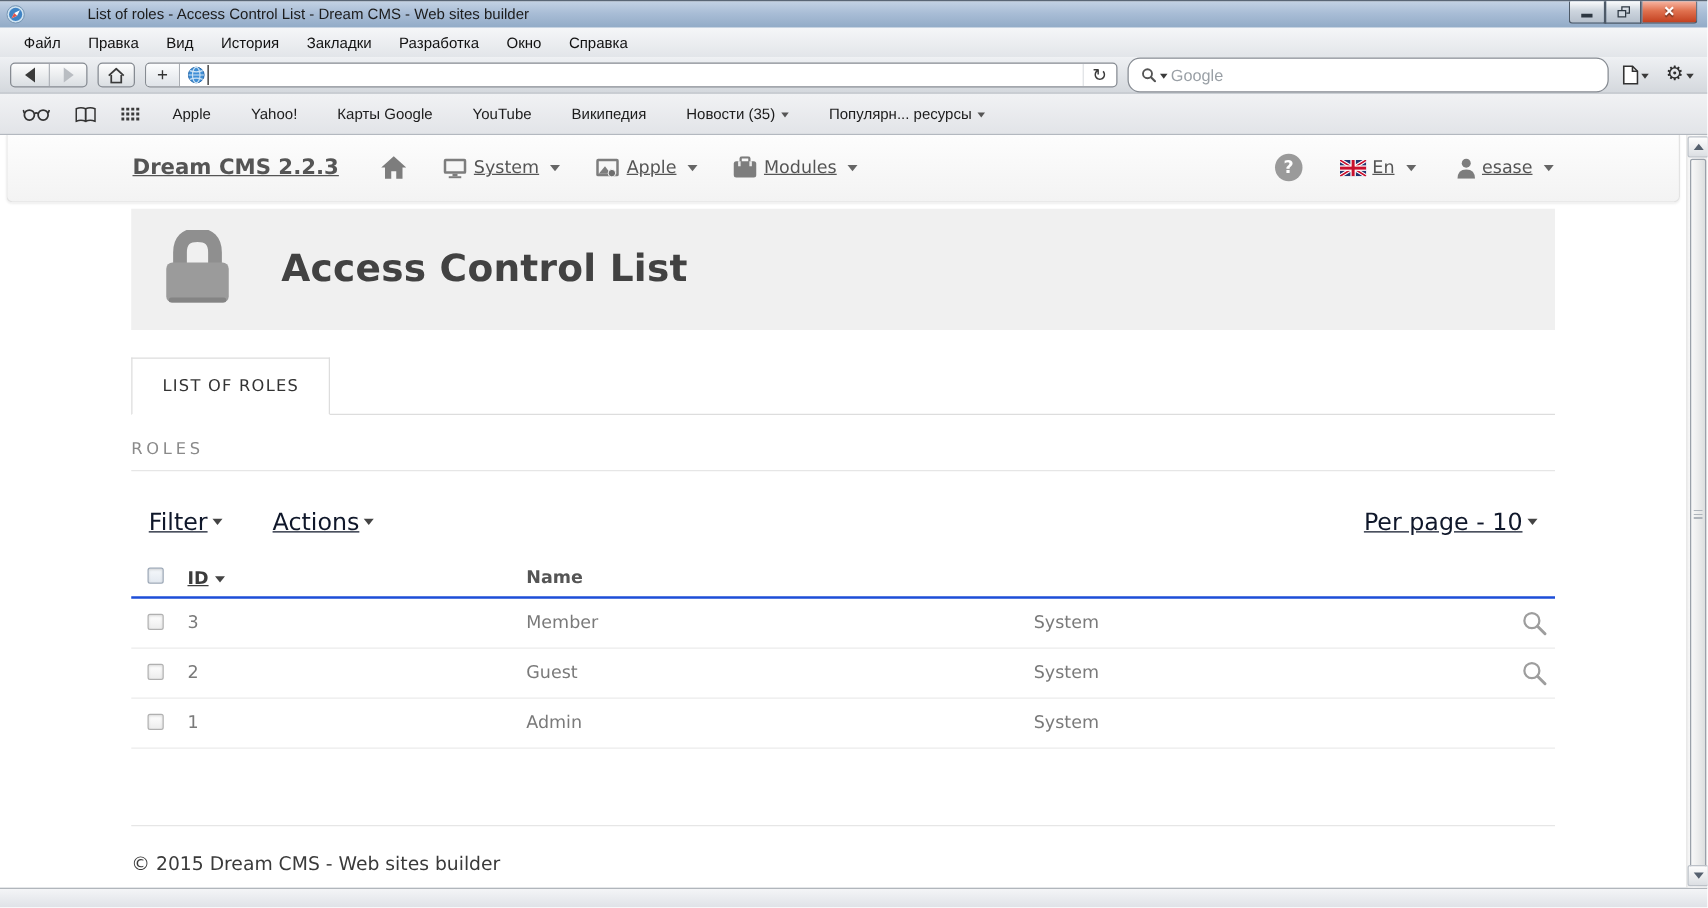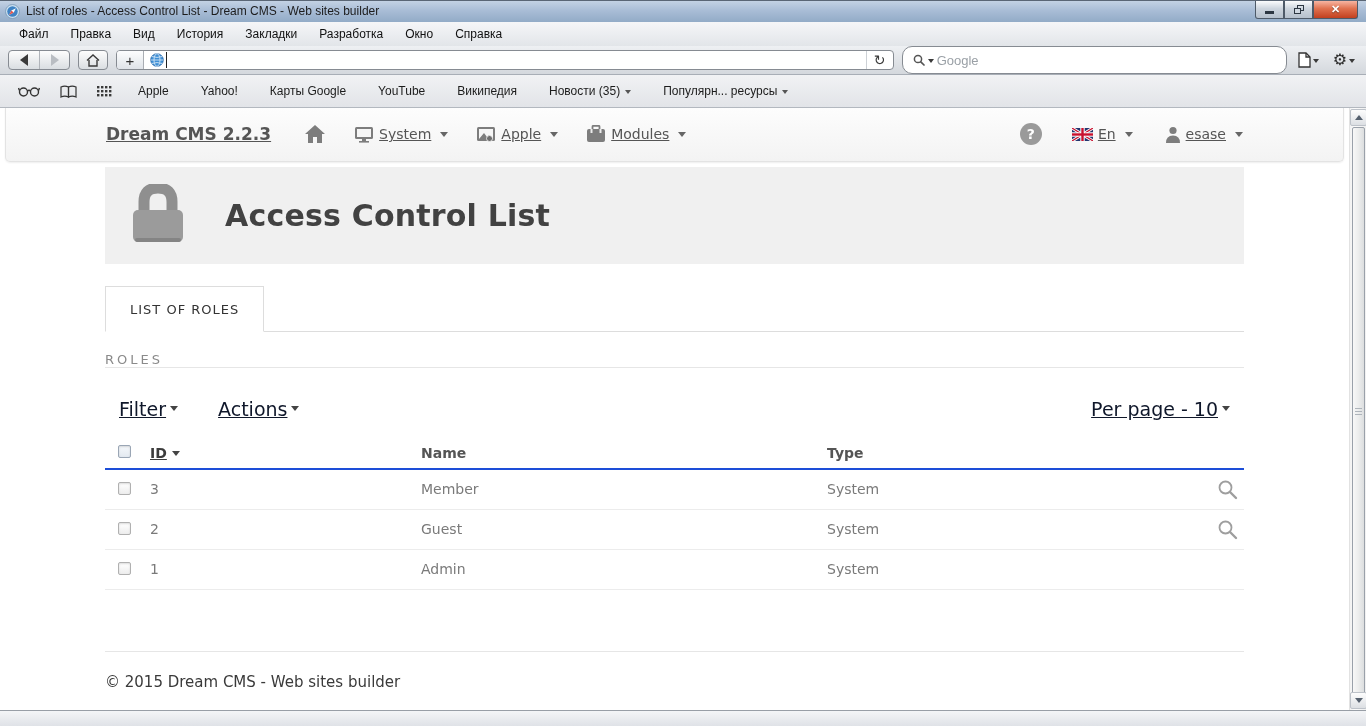--- a/index.html
+++ b/index.html
@@ -2,21 +2,21 @@
 <html><head>
 <meta charset="utf-8">
 <style>
   * { margin:0; padding:0; box-sizing:border-box; }
   html,body { width:1366px; height:726px; overflow:hidden; }
   body { font-family:"Liberation Sans", sans-serif; background:#fff; }
   .window { width:1366px; height:726px; display:flex; flex-direction:column; position:relative; }
 
   
   .titlebar { height:22px; background:linear-gradient(180deg,#c3d2e4 0%,#a9bdd6 45%,#92abc7 100%);
-    border-top:1px solid #5a6675; display:flex; align-items:center; padding-left:5px; position:relative; }
+    border-top:1px solid #5a6675; display:flex; align-items:center; padding-left:5px; position:relative;gap:44px; }
   .titlebar .title { font-size:12px; color:#1c1c1c; margin-left:6px; }
   .safari-icon { width:15px; height:15px; }
   .winbtns { position:absolute; right:8px; top:0; display:flex; }
   .winbtn { width:29px; height:18px; border:1px solid #4e5a68; border-top:none;
     background:linear-gradient(180deg,#fbfcfd 0%,#cdd5de 45%,#b6c0cc 100%);
     display:flex; align-items:center; justify-content:center; }
   .winbtn.min { border-radius:0 0 0 3px; }
   .winbtn.close { width:45px; border-radius:0 0 3px 0;
     background:linear-gradient(180deg,#f7b5a2 0%,#e0714f 45%,#c2401f 100%); }
   .glyph-min { width:9px; height:3px; background:#2d3742; margin-top:6px; }
@@ -95,21 +95,21 @@
 
   
   .container { width:1139px; margin:3px auto; }
   .page-head { background:#f0f0f0; margin-top:5px; height:97px; display:flex; align-items:center; padding-left:26px; }
   .page-title { font-size:30px; color:#424242; margin-left:40px; letter-spacing:.2px; }
 
   .tabs { margin-top:22px; border-bottom:1px solid #ddd; display:flex; }
   .tab { background:#fff; border:1px solid #ddd; border-bottom:1px solid #fff; margin-bottom:-1px;
     padding:15px 24px 14px; font-size:13px; color:#333; letter-spacing:1px; }
 
-  .section-title { margin-top:20px; font-size:13px; color:#8a8a8a; letter-spacing:3px; border-bottom:1px solid #e6e6e6; }
+  .section-title { margin-top:20px; font-size:13px; color:#8a8a8a; letter-spacing:3px; padding-bottom:9px; border-bottom:1px solid #e6e6e6; }
 
   .listbar { margin-top:30px; display:flex; align-items:center; padding:0 14px 0 14px; }
   .link-btn { font-size:19px; color:#0f172a; text-decoration:underline; display:inline-flex; align-items:center; }
   .link-btn .caret { border-top-color:#444; }
   .actions-gap { margin-left:40px; }
   .listbar-spacer { flex:1; }
 
   .roles-table { margin-top:18px; }
   .t-row { display:flex; align-items:center; }
   .t-head { height:32px; border-bottom:2px solid #1d4ed8; }
@@ -382,21 +382,20 @@
         </div>
 
         <div class="roles-table">
           <div class="t-row t-head">
             <span class="col-check"><span class="checkbox head"></span></span>
             <span class="col-id"><span class="th th-id">
                   <span>ID</span>
                   <span class="caret"></span>
                 </span></span>
             <span class="col-name th">Name</span>
-            <span class="col-type th">Type</span>
             <span class="col-action"></span>
           </div>
 
           <div class="t-row t-body-row">
             <span class="col-check"><span class="checkbox"></span></span>
             <span class="col-id td">3</span>
             <span class="col-name td">Member</span>
             <span class="col-type td">System</span>
             <span class="col-action">
               <svg width="21" height="21" viewBox="0 0 21 21">

